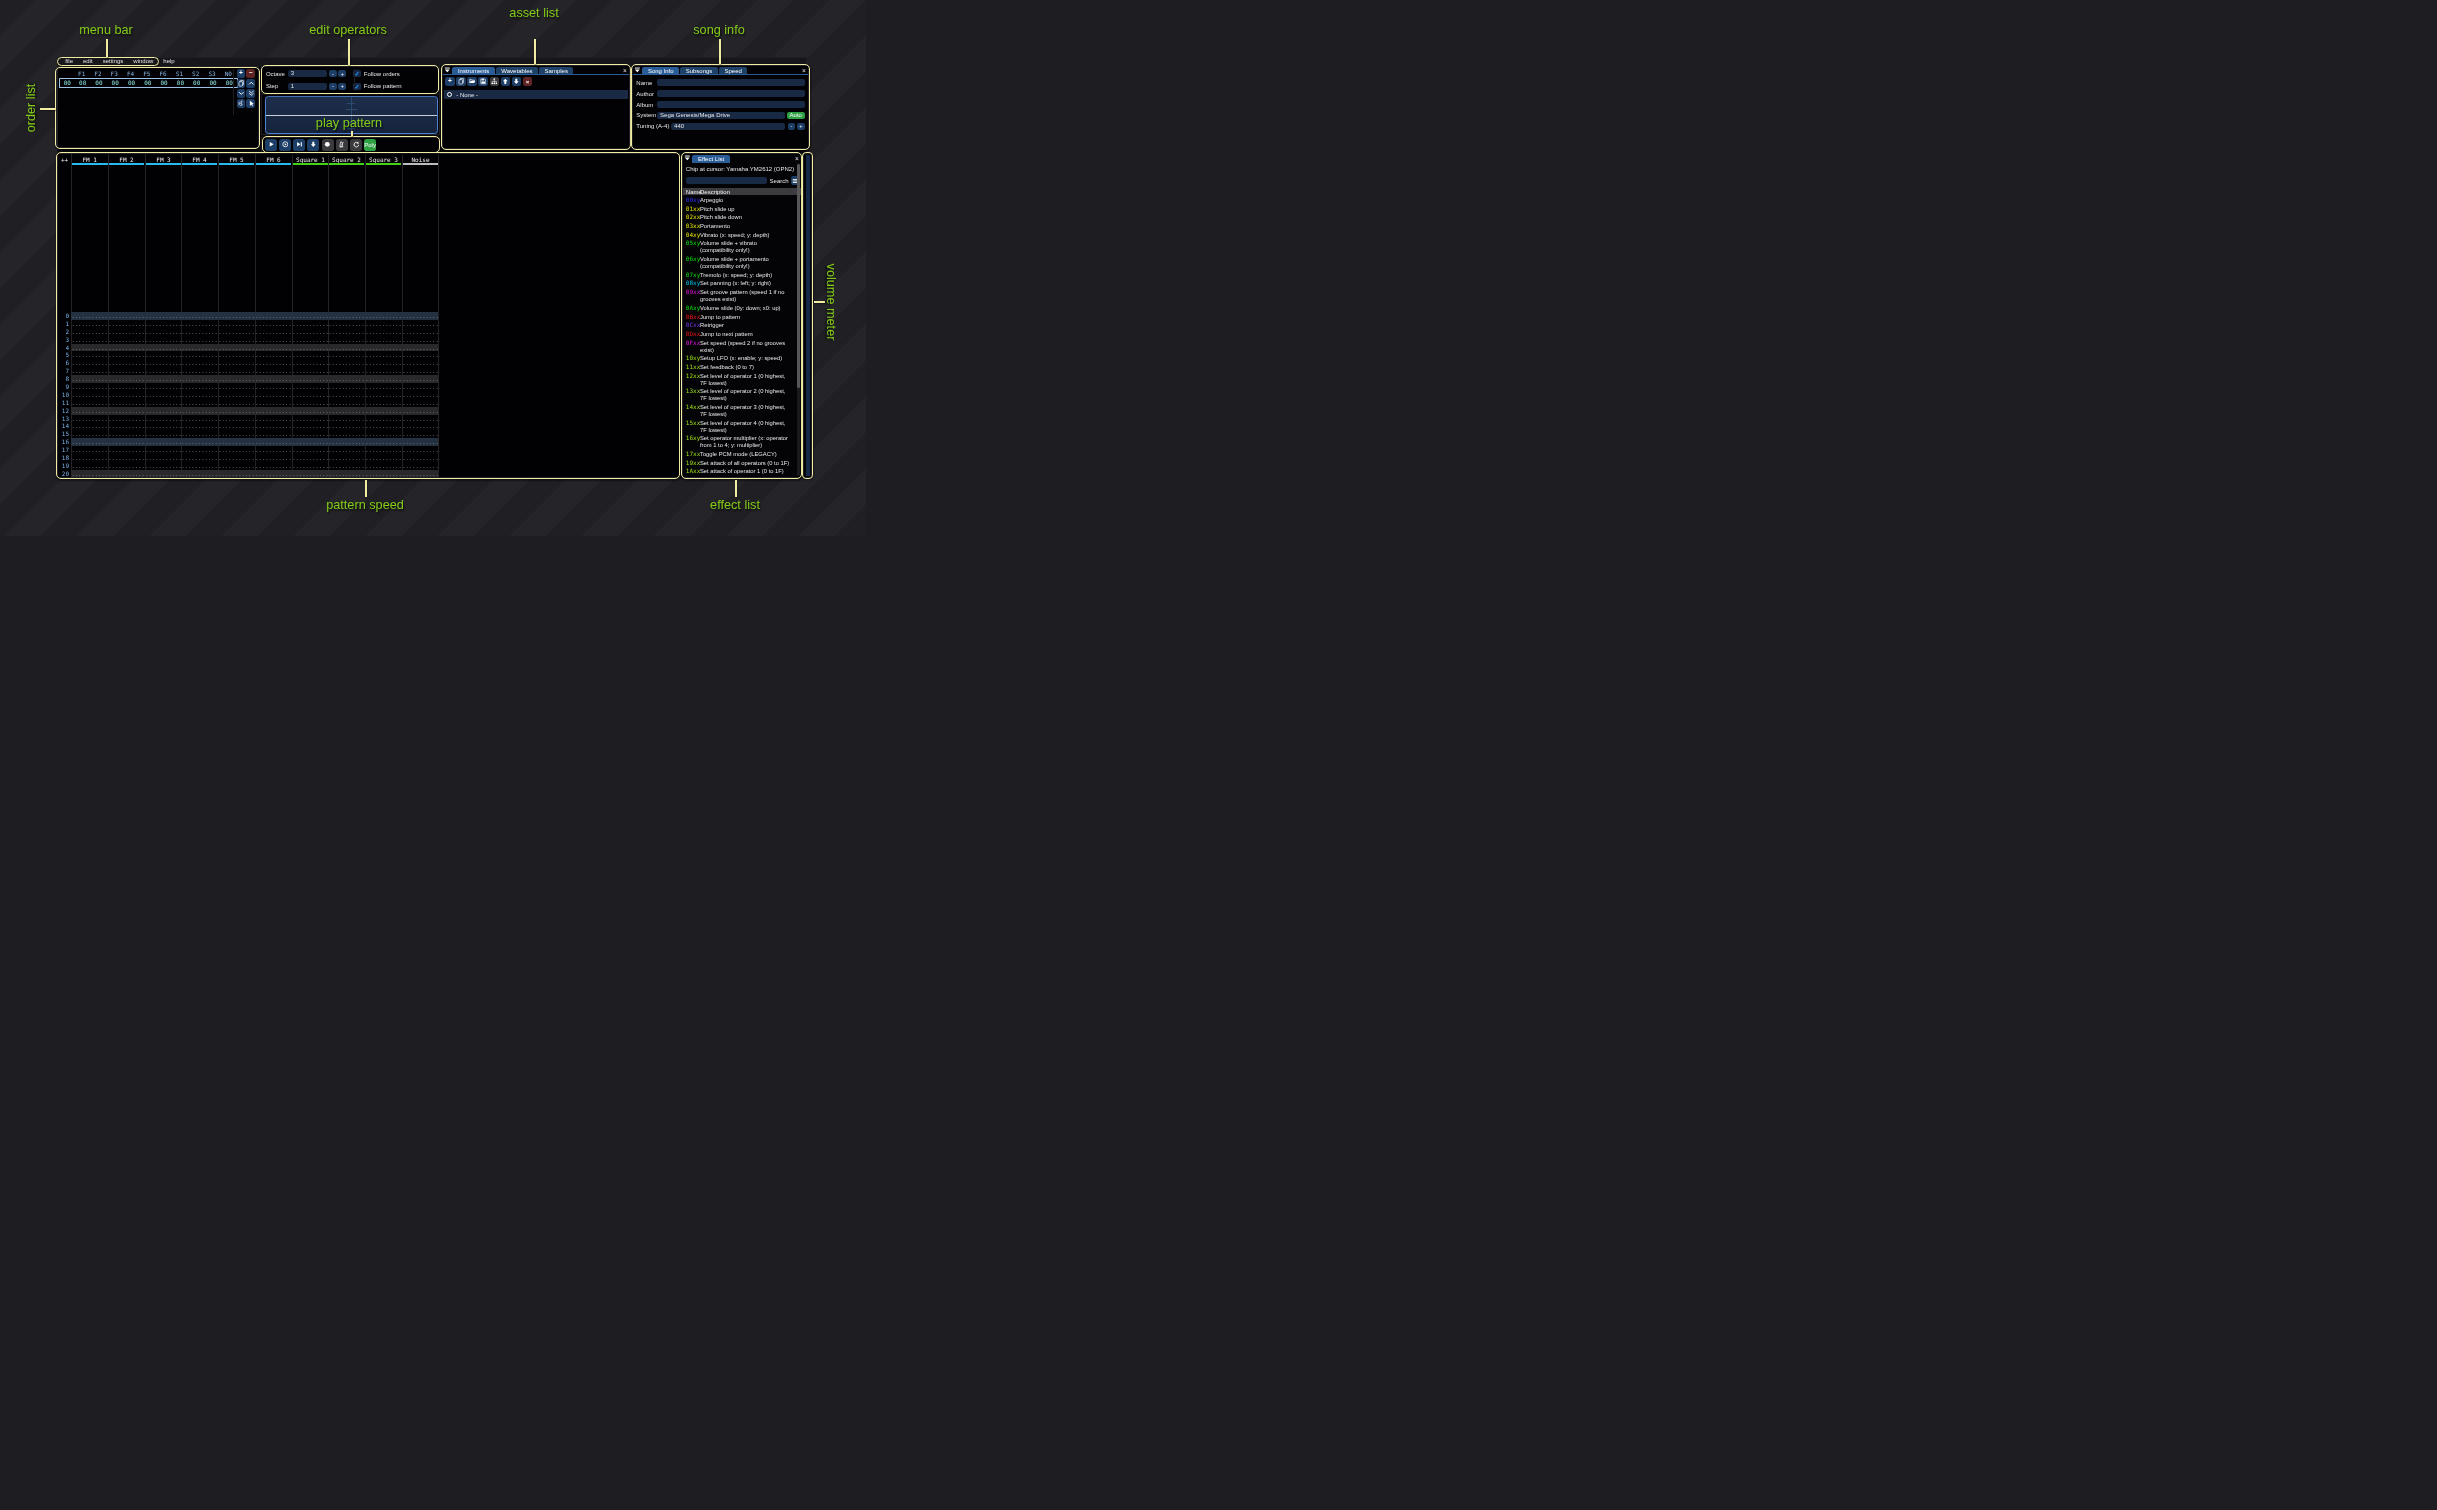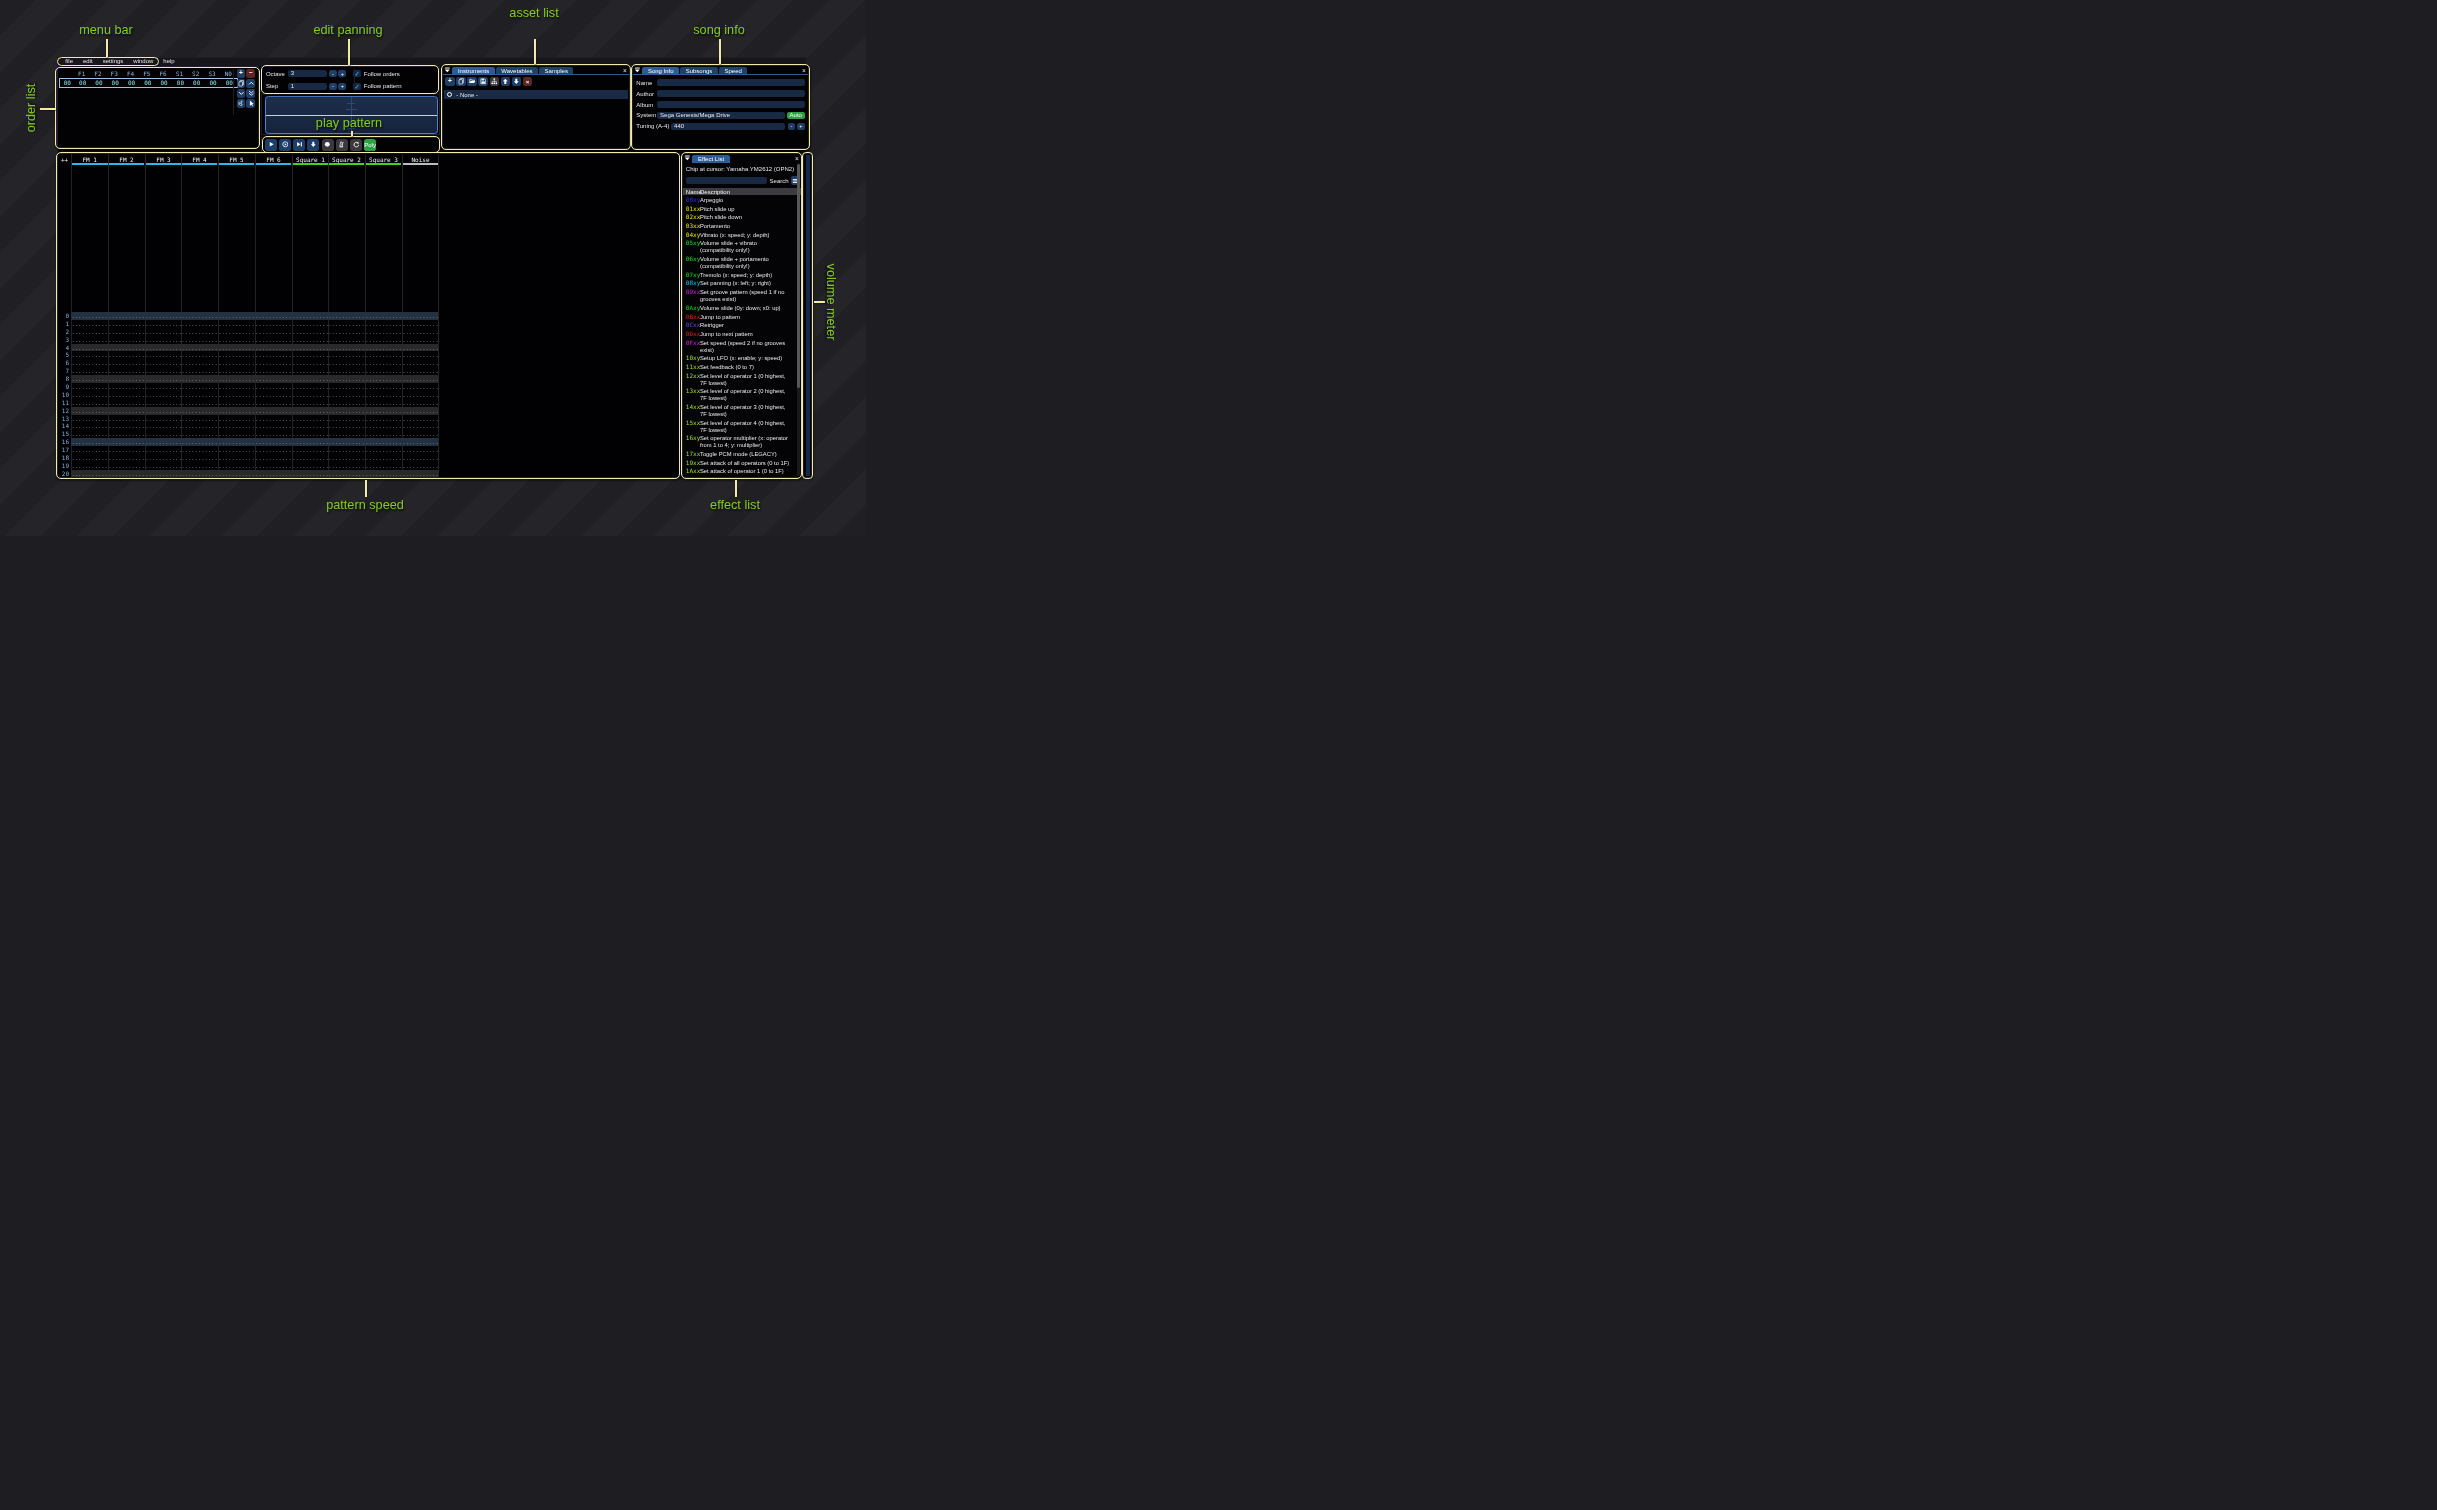--- a/index.html
+++ b/index.html
@@ -867,21 +867,21 @@
     <div class="ann-line" style="left: 106px; top: 39px; width: 1.7px; height: 18px;"></div>
     <div class="ann-line" style="left: 348px; top: 39px; width: 1.7px; height: 26px;"></div>
     <div class="ann-line" style="left: 534px; top: 39px; width: 1.7px; height: 25.4px;"></div>
     <div class="ann-line" style="left: 719px; top: 39px; width: 1.7px; height: 25.4px;"></div>
     <div class="ann-line" style="left: 351px; top: 131px; width: 1.7px; height: 5px;"></div>
     <div class="ann-line" style="left: 365px; top: 480px; width: 1.7px; height: 16.6px;"></div>
     <div class="ann-line" style="left: 735px; top: 480px; width: 1.7px; height: 16.6px;"></div>
     <div class="ann-line" style="left: 40px; top: 108px; width: 15.5px; height: 1.7px;"></div>
     <div class="ann-line" style="left: 814px; top: 301px; width: 10.5px; height: 1.7px;"></div>
     <div class="ann ann-text ann-h" style="left: 106px; top: 23px;">menu bar</div>
-    <div class="ann ann-text ann-h" style="left: 348px; top: 23px;">edit panning</div>
+    <div class="ann ann-text ann-h" style="left: 348px; top: 23px;">edit operators</div>
     <div class="ann ann-text ann-h" style="left: 534px; top: 6px;">asset list</div>
     <div class="ann ann-text ann-h" style="left: 719px; top: 23px;">song info</div>
     <div class="ann ann-text ann-h" style="left: 349px; top: 116px;">play pattern</div>
     <div class="ann ann-text ann-h" style="left: 365px; top: 498px;">pattern speed</div>
     <div class="ann ann-text ann-h" style="left: 735px; top: 498px;">effect list</div>
     <div class="ann ann-text ann-v-up" style="left: 31px; top: 108px;">order list</div>
     <div class="ann ann-text ann-v-down" style="left: 831px; top: 302px;">volume meter</div>
   </div>
 
 

